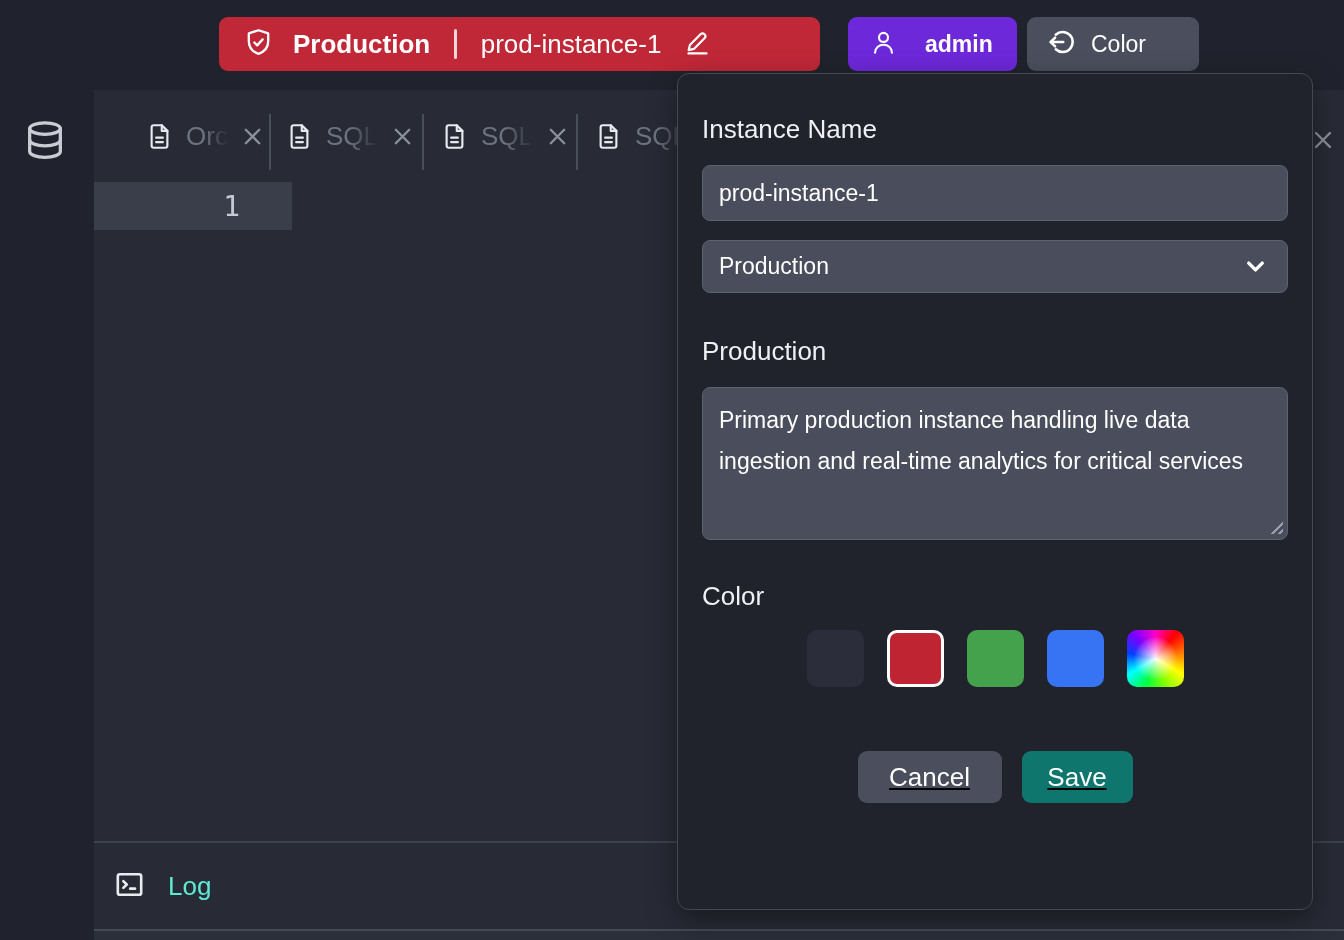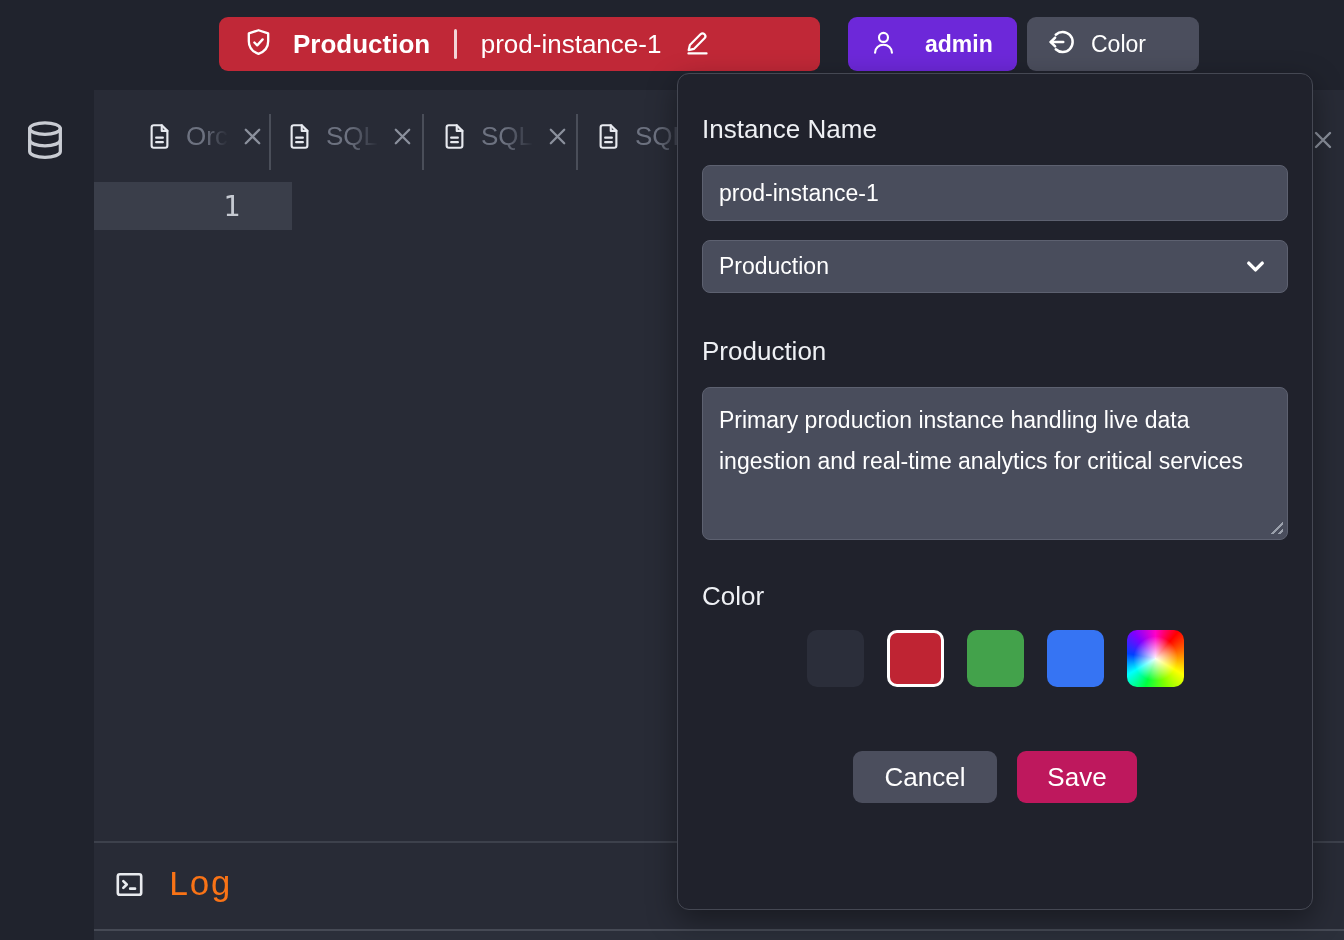--- a/index.html
+++ b/index.html
@@ -43,21 +43,21 @@
   .s1{left:175px;} .s2{left:328px;} .s3{left:482px;}
   .gutter-row { position:absolute; left:0; top:92px; width:198px; height:48px; background:#3a3e4a;
     display:flex; align-items:center; justify-content:flex-end; padding-right:52px;
     color:#c6cad2; font-size:28px; font-family:"DejaVu Sans Mono", monospace; }
   
   .hidden-tab-x { position:absolute; left:1217px; top:38px; color:#8b909c; z-index:2; }
 
   
   .logbar { position:absolute; left:0; top:751px; width:1250px; height:88px; border-top:2px solid #3d414c;
     display:flex; align-items:center; gap:22px; padding-left:19px; background:#282b36; }
-  .logbar .t { color:#f97316; font-size:35px; font-weight:500;font-family:Liberation Mono, monospace; }
+  .logbar .t { color:#5eead4; font-size:26px; font-weight:500; }
   .logbar svg { color:#e9ebef; }
   .bottom-strip { position:absolute; left:0; top:839px; width:1250px; height:11px; background:#2b2f3a;
     border-top:2px solid #464a55; }
 
   
   .modal { position:absolute; left:677px; top:73px; width:636px; height:837px; background:#20222c;
     border:1.5px solid #454853; border-radius:12px; padding:0 24px; z-index:10;
     box-shadow:0 10px 30px rgba(0,0,0,.4); }
   .flabel { color:#eef0f4; font-size:26px; font-weight:500; line-height:34px; }
   .ml1{margin-top:38px;} .mlf{margin-top:19px;}
@@ -71,25 +71,25 @@
   textarea.field { height:153px; padding:12px 16px; line-height:41px; resize:none; outline:none; display:block; }
   .grip { position:absolute; right:5px; bottom:6px; width:13px; height:13px; pointer-events:none;
     background:linear-gradient(315deg, transparent 2px, #9aa0ab 2px, #9aa0ab 4px, transparent 4px,
       transparent 7px, #9aa0ab 7px, #9aa0ab 9px, transparent 9px); }
   .swatch-row { margin-top:17px; display:flex; justify-content:center; gap:23px; }
   .swatch { width:57px; height:57px; border-radius:10px; cursor:pointer; }
   .swatch.selected { border:3.5px solid #fff; }
   .swatch-rainbow { background:
       radial-gradient(circle at 50% 50%, rgba(255,255,255,.95) 0%, rgba(255,255,255,0) 55%),
       conic-gradient(from 40deg, #ff0000,#ff8000,#ffff00,#80ff00,#00ff40,#00ffff,#0040ff,#8000ff,#ff00c8,#ff0000); }
-  .btn-row { margin-top:64px; display:flex; justify-content:center; gap:20px; }
+  .btn-row { margin-top:64px; display:flex; justify-content:center; gap:20px;text-decoration:underline; }
   .btn { height:52px; border:none; border-radius:9px; color:#fff; font-size:26px;
     font-family:"Liberation Sans", sans-serif; cursor:pointer; display:flex; align-items:center; justify-content:center; }
   .btn-cancel { width:144px; background:#4b4e5d; }
-  .btn-save { width:120px; background:#be185d; }
+  .btn-save { width:111px; background:#0f766e; }
 </style>
 </head>
 <body>
 
 <div class="stage">
 
   <div class="topbar">
 
     <div class="badge">
       <span>

